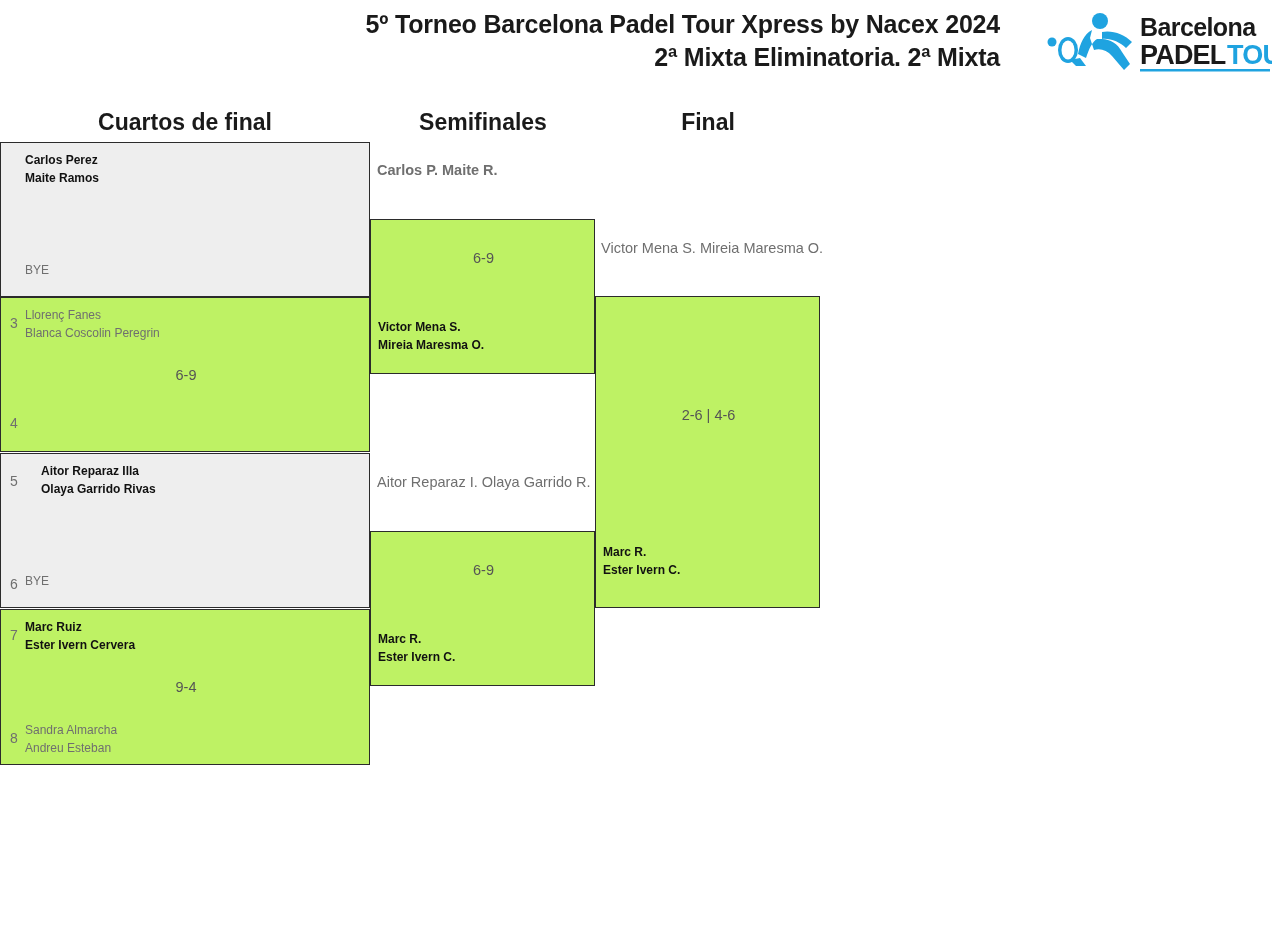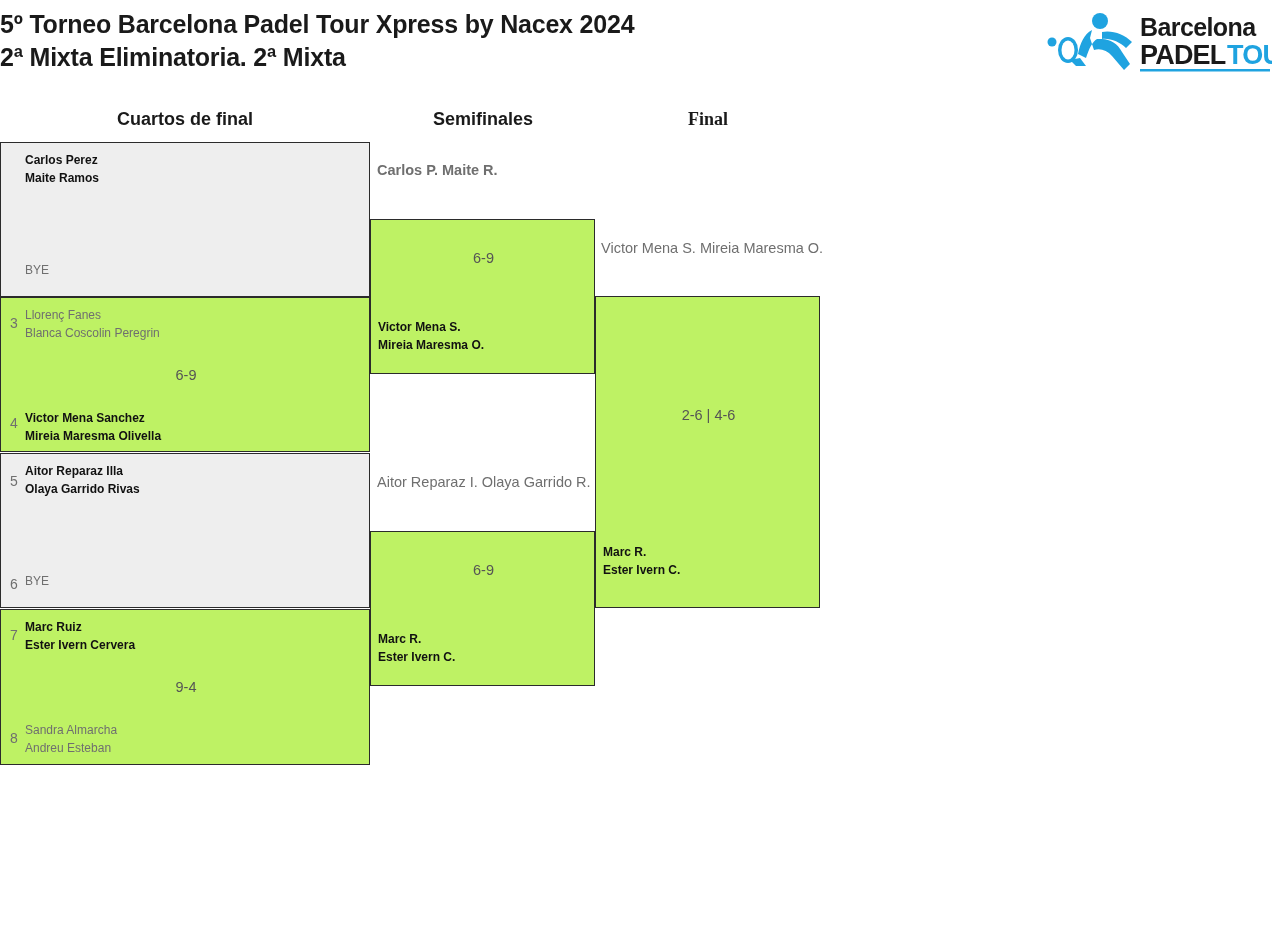--- a/index.html
+++ b/index.html
@@ -15,20 +15,21 @@
     -webkit-font-smoothing: antialiased;
     overflow: hidden;
   }
 
   
   #header-title {
     position: absolute;
     left: 0px;
     top: 8px;
     width: 1000px;
+    text-align: right;
   }
   .title-line {
     font-size: 25px;
     font-weight: 700;
     color: #1a1a1a;
     line-height: 33px;
     letter-spacing: -0.2px;
     white-space: nowrap;
   }
 
@@ -38,29 +39,29 @@
     left: 1040px;
     top: 8px;
     width: 232px;
     height: 66px;
   }
   #brand-logo svg { display: block; }
 
   
   .round-header {
     position: absolute;
-    font-size: 18px;
+    font-size: 23px;
     font-weight: 700;
     color: #1a1a1a;
     text-align: center;
     white-space: nowrap;
   }
   #round-header-qf { left: 60px;  top: 109px; width: 250px; }
   #round-header-sf { left: 383px; top: 109px; width: 200px; }
-  #round-header-f  { left: 633px; top: 109px; width: 150px; font-family: Liberation Serif, serif; }
+  #round-header-f  { left: 633px; top: 109px; width: 150px; }
 
   
   .match-box {
     position: absolute;
     box-sizing: border-box;
     border: 1px solid #2b2b2b;
     background: #bef264;
   }
   .match-box.shaded { background: #eeeeee; }
 
@@ -156,29 +157,25 @@
 </div>
 
 <div class="match-box" style="left:0px; top:297px; width:370px; height:155px;">
   <div class="seed" style="top:18px;">3</div>
   <div class="team" style="left:24px; top:8px;">
     <span class="nm">Llorenç Fanes</span>
     <span class="nm">Blanca Coscolin Peregrin</span>
   </div>
   <div class="score" style="left:0px; top:69px; width:370px;">6-9</div>
   <div class="seed" style="top:118px;">4</div>
-  <div class="team winner" style="left:24px; top:111px;">
-    <span class="nm">Victor Mena Sanchez</span>
-    <span class="nm">Mireia Maresma Olivella</span>
-  </div>
 </div>
 
 <div class="match-box shaded" style="left:0px; top:453px; width:370px; height:155px;">
   <div class="seed" style="top:20px;">5</div>
-  <div class="team winner" style="left:24px; top:8px;">
+  <div class="team winner" style="left:40px; top:8px;">
     <span class="nm">Aitor Reparaz Illa</span>
     <span class="nm">Olaya Garrido Rivas</span>
   </div>
   <div class="score" style="left:0px; top:69px; width:370px;"></div>
   <div class="seed" style="top:123px;">6</div>
   <div class="team" style="left:24px; top:118px;">
     <span class="nm">BYE</span>
   </div>
 </div>
 

